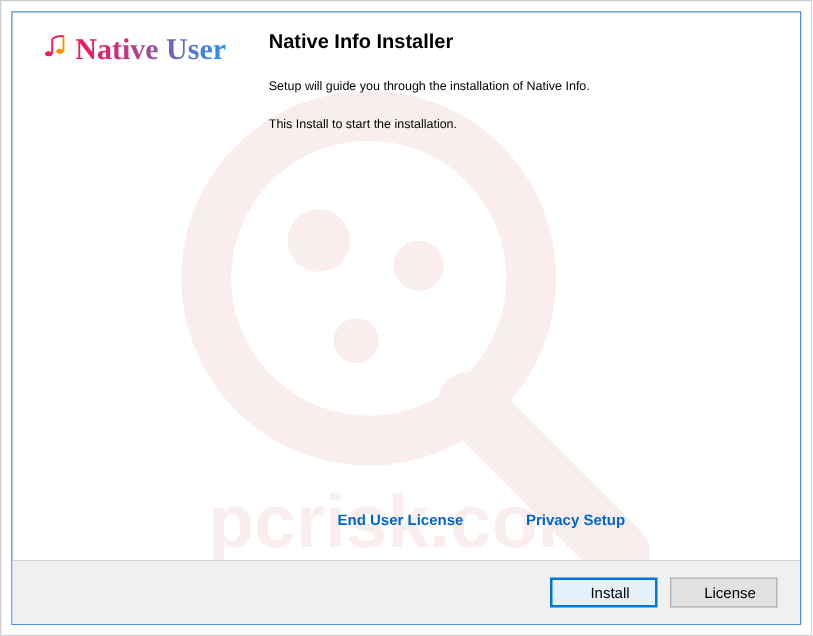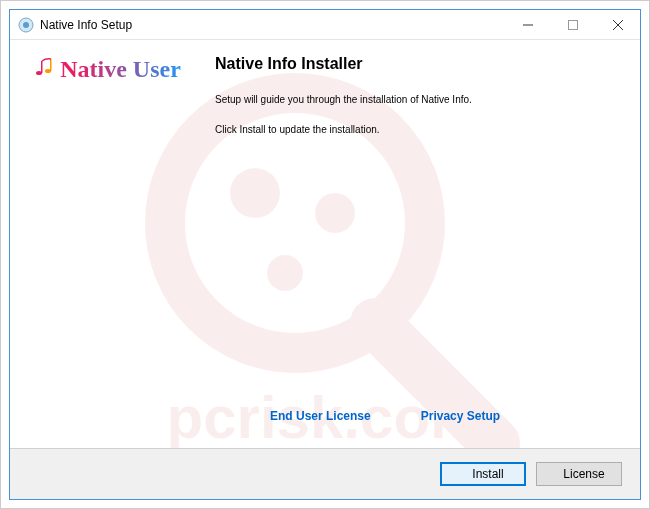--- a/index.html
+++ b/index.html
@@ -162,47 +162,20 @@
     }
     .watermark svg { width: 420px; height: 420px; }
     .main, .sidebar { position: relative; z-index: 1; }
   </style>
 </head>
 <body>
 
 <div class="outer-border">
   <div class="window">
 
-    <div class="titlebar">
-      <span class="titlebar-icon">
-        <svg viewBox="0 0 16 16">
-            <circle cx="8" cy="8" r="7" fill="#d4e8f7" stroke="#7aa8cc" stroke-width="1"></circle>
-            <circle cx="8" cy="8" r="3" fill="#5c9dd1"></circle>
-          </svg>
-      </span>
-      <span class="titlebar-text">Native Info Setup</span>
-      <div class="window-controls">
-        <div class="win-btn">
-          <svg width="10" height="10" viewBox="0 0 10 10">
-              <line x1="0" y1="5" x2="10" y2="5" stroke="#333" stroke-width="1"></line>
-            </svg>
-        </div>
-        <div class="win-btn">
-          <svg width="10" height="10" viewBox="0 0 10 10">
-              <rect x="0.5" y="0.5" width="9" height="9" fill="none" stroke="#999" stroke-width="1"></rect>
-            </svg>
-        </div>
-        <div class="win-btn">
-          <svg width="10" height="10" viewBox="0 0 10 10">
-              <line x1="0" y1="0" x2="10" y2="10" stroke="#333" stroke-width="1"></line>
-              <line x1="10" y1="0" x2="0" y2="10" stroke="#333" stroke-width="1"></line>
-            </svg>
-        </div>
-      </div>
-    </div>
 
     <div class="watermark">
       <svg viewBox="0 0 420 420">
         <circle cx="180" cy="180" r="130" fill="none" stroke="#c0392b" stroke-width="40"></circle>
         <line x1="260" y1="280" x2="380" y2="400" stroke="#c0392b" stroke-width="50" stroke-linecap="round"></line>
         <circle cx="140" cy="150" r="25" fill="#c0392b"></circle>
         <circle cx="220" cy="170" r="20" fill="#c0392b"></circle>
         <circle cx="170" cy="230" r="18" fill="#c0392b"></circle>
         <text x="210" y="395" font-size="60" font-weight="bold" fill="#c0392b" text-anchor="middle" font-family="Arial">pcrisk.com</text>
       </svg>
@@ -220,21 +193,21 @@
               <path d="M8 6 Q12 3 17 4" stroke="#e91e63" stroke-width="1.5" fill="none"></path>
             </svg>
           </span>
           <span><span class="logo-n">N</span><span class="logo-rest">ative User</span></span>
         </div>
       </div>
 
       <div class="main">
         <h2 class="heading">Native Info Installer</h2>
         <p class="body-text">Setup will guide you through the installation of Native Info.</p>
-        <p class="body-text">Click Install to update the installation.</p>
+        <p class="body-text">This Install to start the installation.</p>
       </div>
     </div>
 
     <div class="links-row">
       <span class="link">End User License</span>
       <span class="link">Privacy Setup</span>
     </div>
 
     <div class="footer-divider"></div>
 

